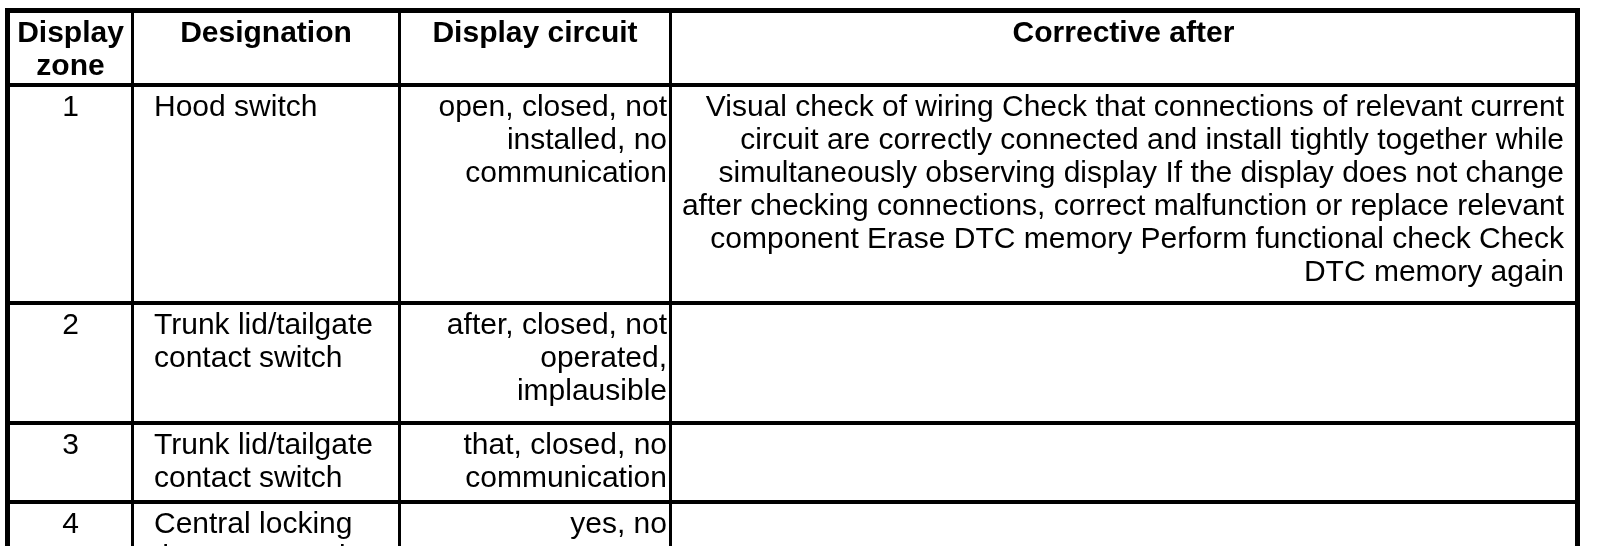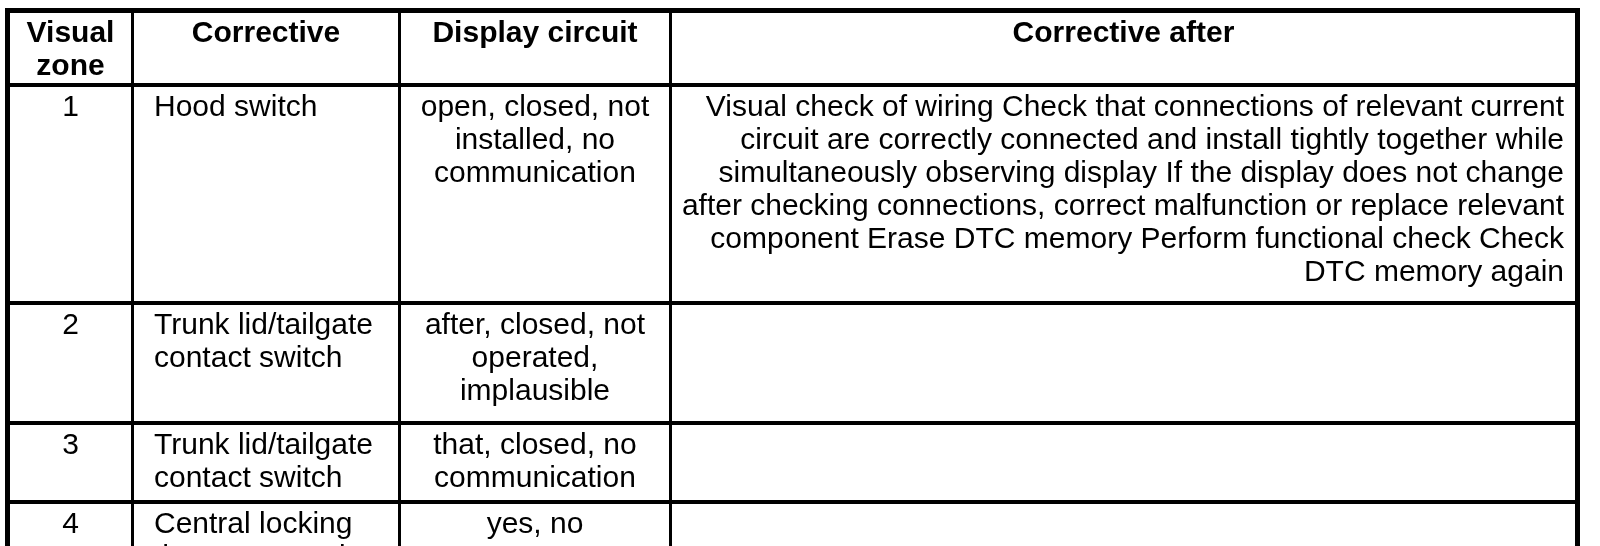--- a/index.html
+++ b/index.html
@@ -50,38 +50,38 @@
     text-align: center;
     height: 65px;
   }
   tr.r1 td { height: 210px; }
   tr.r2 td { height: 112px; }
   tr.r3 td { height: 71px; }
   tr.r4 td { height: 71px; }
 
   td.zone     { text-align: center; }
   td.desig    { text-align: left; padding-left: 20px; padding-right: 2px; }
-  td.contents { text-align: center; }
+  td.contents { text-align: right; }
   td.action   { text-align: right; padding-left: 3px; padding-right: 11px; }
 </style>
 </head>
 <body>
 
 <div class="page">
   <table class="diag">
     <colgroup>
       <col class="c-zone">
       <col class="c-desig">
       <col class="c-contents">
       <col class="c-action">
     </colgroup>
     <thead>
       <tr>
-        <th>Visual zone</th>
-        <th>Corrective</th>
+        <th>Display zone</th>
+        <th>Designation</th>
         <th>Display circuit</th>
         <th>Corrective after</th>
       </tr>
     </thead>
     <tbody>
       <tr class="r1">
         <td class="zone">1</td>
         <td class="desig">Hood switch</td>
         <td class="contents">open, closed, not installed, no communication</td>
         <td class="action">Visual check of wiring Check that connections of relevant current circuit are correctly connected and install tightly together while simultaneously observing display If the display does not change after checking connections, correct malfunction or replace relevant component Erase DTC memory Perform functional check Check DTC memory again</td>

